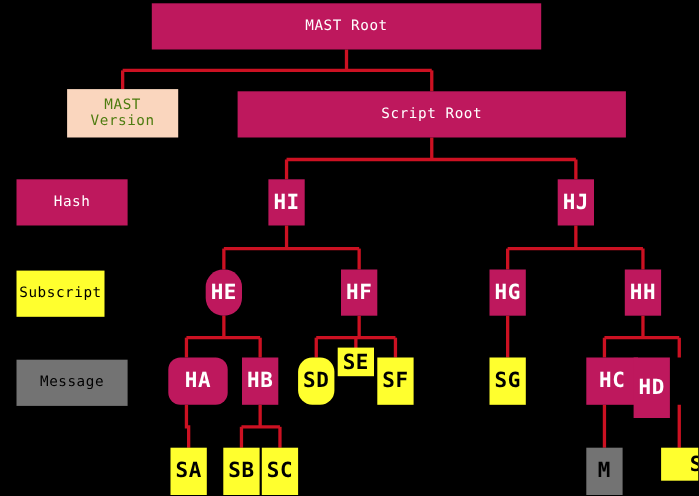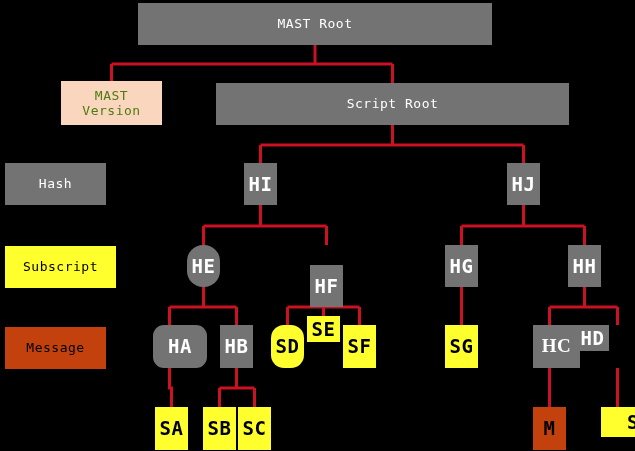--- a/index.html
+++ b/index.html
@@ -29,44 +29,45 @@
     display: flex;
     align-items: center;
     justify-content: center;
     text-align: center;
     line-height: 1.18;
     white-space: pre;
     letter-spacing: 0.5px;
     z-index: 2;
   }
   .node.hash {
-    background: #737373;
+    background: #be185d;
     color: #ffffff;
   }
   .node.subscript {
     background: #ffff2e;
     color: #000000;
   }
   .node.message {
-    background: #c2410c;
+    background: #737373;
     color: #000000;
   }
   .node.version {
     background: #fad6be;
     color: #4d7c0f;
   }
   .node.big {
     font-size: 13px;
   }
   .node.small {
     font-size: 19px;
     font-weight: bold;
   }
   .node.legend {
     font-size: 13px;
+    margin-left: 10px;
   }
 </style>
 </head>
 <body>
 
 <div id="stage">
   <svg id="edges" viewBox="0 0 635 451" xmlns="http://www.w3.org/2000/svg">
       <path d="M315 45 L315 64" stroke="#cc1122" stroke-width="3" fill="none" stroke-linecap="butt"></path>
       <path d="M111.5 64 L392.5 64" stroke="#cc1122" stroke-width="3" fill="none" stroke-linecap="butt"></path>
       <path d="M111.5 64 L111.5 81" stroke="#cc1122" stroke-width="3" fill="none" stroke-linecap="butt"></path>
@@ -106,35 +107,35 @@
       <path d="M617.5 368 L617.5 407" stroke="#cc1122" stroke-width="3" fill="none" stroke-linecap="butt"></path>
     </svg>
   <div id="nodes">
       <div class="node hash big" style="left: 138px; top: 3px; width: 354px; height: 42px;"><span>MAST Root</span></div>
       <div class="node version big" style="left: 61px; top: 81px; width: 101px; height: 44px;"><span>MAST
 Version</span></div>
       <div class="node hash big" style="left: 216px; top: 83px; width: 353px; height: 42px;"><span>Script Root</span></div>
       <div class="node hash small" style="left: 244px; top: 163px; width: 33px; height: 42px;"><span>HI</span></div>
       <div class="node hash small" style="left: 507px; top: 163px; width: 33px; height: 42px;"><span>HJ</span></div>
       <div class="node hash small" style="left: 187px; top: 245px; width: 33px; height: 42px; border-radius: 16px;"><span>HE</span></div>
-      <div class="node hash small" style="left: 310px; top: 245px; width: 33px; height: 42px; margin-top: 20px;"><span>HF</span></div>
+      <div class="node hash small" style="left: 310px; top: 245px; width: 33px; height: 42px;"><span>HF</span></div>
       <div class="node hash small" style="left: 445px; top: 245px; width: 33px; height: 42px;"><span>HG</span></div>
       <div class="node hash small" style="left: 568px; top: 245px; width: 33px; height: 42px;"><span>HH</span></div>
       <div class="node hash small" style="left: 153px; top: 325px; width: 54px; height: 43px; border-radius: 11px;"><span>HA</span></div>
       <div class="node hash small" style="left: 220px; top: 325px; width: 33px; height: 43px; text-align: right;"><span>HB</span></div>
       <div class="node subscript small" style="left: 271px; top: 325px; width: 33px; height: 43px; border-radius: 13px;"><span>SD</span></div>
       <div class="node subscript small" style="left: 307px; top: 316px; width: 33px; height: 26px;"><span>SE</span></div>
       <div class="node subscript small" style="left: 343px; top: 325px; width: 33px; height: 43px;"><span>SF</span></div>
       <div class="node subscript small" style="left: 445px; top: 325px; width: 33px; height: 43px;"><span>SG</span></div>
-      <div class="node hash small" style="left: 533px; top: 325px; width: 47px; height: 43px; font-family: Liberation Serif, serif;"><span>HC</span></div>
-      <div class="node hash small" style="left: 576px; top: 325px; width: 33px; height: 26px;"><span>HD</span></div>
+      <div class="node hash small" style="left: 533px; top: 325px; width: 47px; height: 43px;"><span>HC</span></div>
+      <div class="node hash small" style="left: 576px; top: 325px; width: 33px; height: 55px;"><span>HD</span></div>
       <div class="node subscript small" style="left: 155px; top: 407px; width: 33px; height: 43px;"><span>SA</span></div>
       <div class="node subscript small" style="left: 203px; top: 407px; width: 33px; height: 43px;"><span>SB</span></div>
       <div class="node subscript small" style="left: 238px; top: 407px; width: 33px; height: 43px;"><span>SC</span></div>
       <div class="node message small" style="left: 533px; top: 407px; width: 33px; height: 43px;"><span>M</span></div>
       <div class="node subscript small" style="left: 601px; top: 407px; width: 33px; height: 30px; padding-left: 38px;"><span>SH</span></div>
     </div>
   <div id="legend">
       <div class="node hash legend" style="left: 5px; top: 163px; width: 101px; height: 42px;"><span>Hash</span></div>
-      <div class="node subscript legend" style="left: 5px; top: 246px; width: 111px; height: 42px;"><span>Subscript</span></div>
+      <div class="node subscript legend" style="left: 5px; top: 246px; width: 80px; height: 42px;"><span>Subscript</span></div>
       <div class="node message legend" style="left: 5px; top: 327px; width: 101px; height: 42px;"><span>Message</span></div>
     </div>
 </div>
 
 </body></html>

